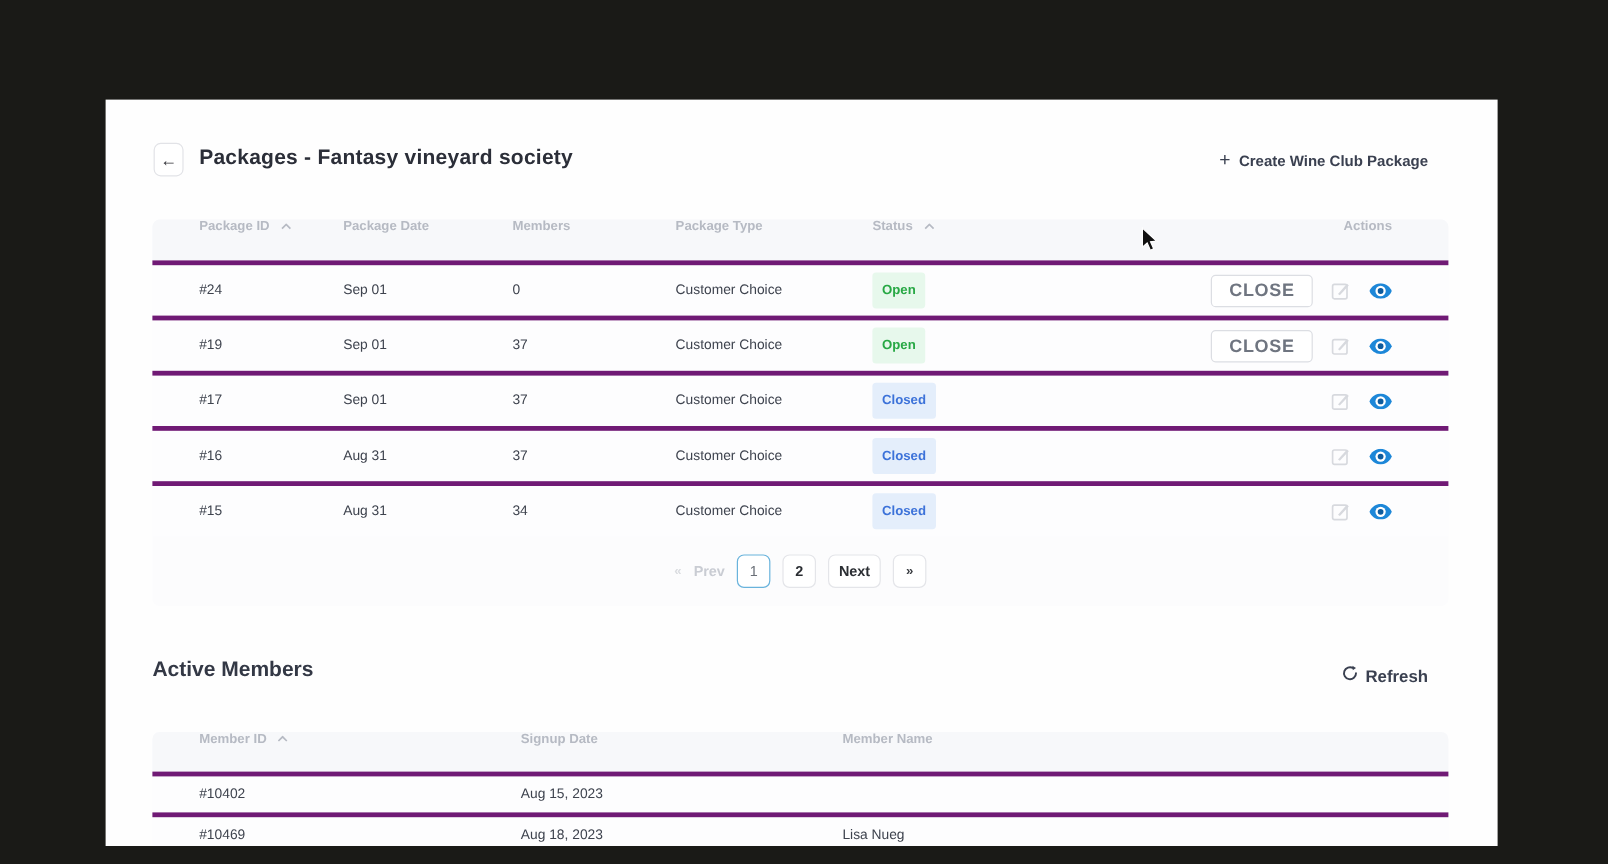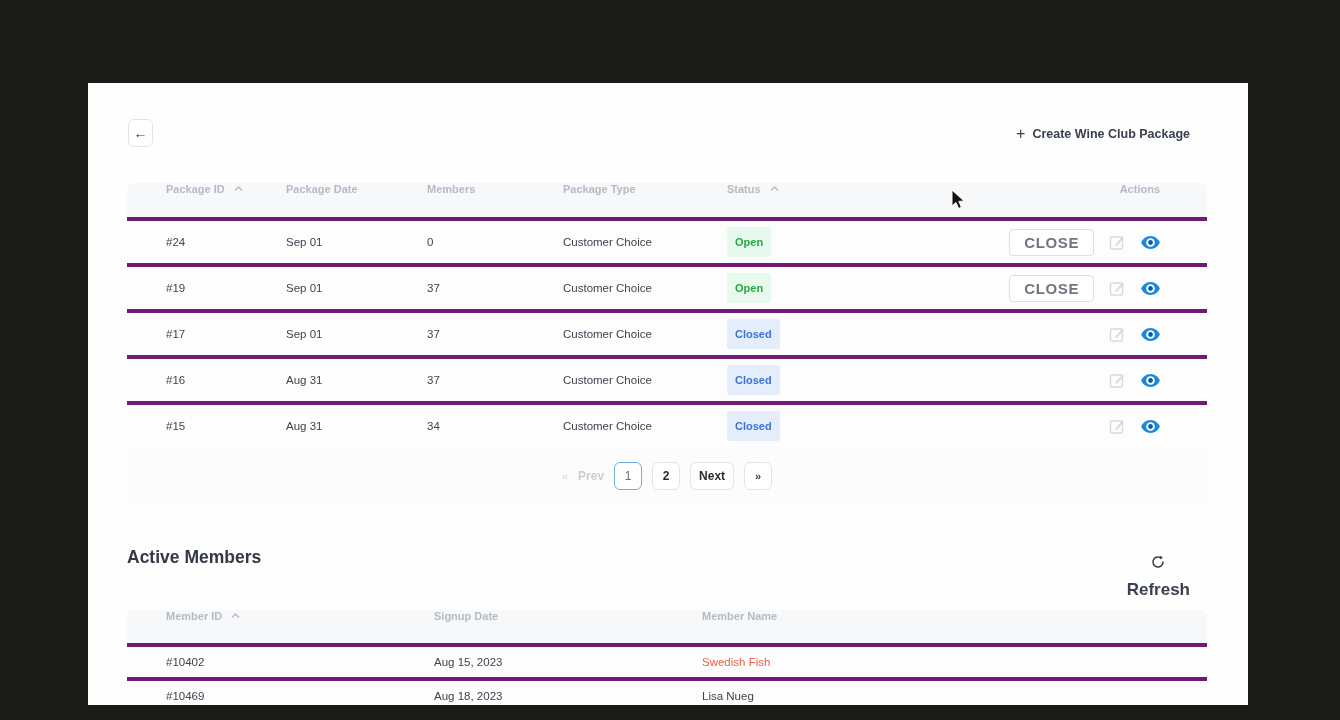--- a/index.html
+++ b/index.html
@@ -88,34 +88,35 @@
   .pg-btn.active { border:1.5px solid #69b3dc; color:#6a6f77; font-weight:normal; }
   .pg-last { font-size:11px; color:#3a3d42; }
   
   .members-title {
     position:absolute; left:39px; top:464px;
     font-size:17.5px; font-weight:bold; color:#333845;
   }
   .refresh-btn {
     position:absolute; right:58px; top:471px;
     display:flex; align-items:center; gap:6px;
-    font-size:17px; font-weight:bold; color:#3a4050; cursor:pointer;flex-direction:column;
+    font-size:14px; font-weight:bold; color:#3a4050; cursor:pointer;
   }
   .red-name { color:#e8604c; }
   
   .cursor { position:absolute; left:951px; top:189px; pointer-events:none; }
 </style>
 </head>
 <body>
 
 <div class="card">
 
   <div class="back-btn">
     <span>←</span>
   </div>
+  <div class="page-title">Packages - Fantasy vineyard society</div>
   <div class="create-btn">
     <span class="plus">+</span>
     <span>Create Wine Club Package</span>
   </div>
 
   <div class="panel packages-panel">
     <div class="thead">
       <div class="cell pc0">
         <span>Package ID</span>
         <span class="sort-caret">
@@ -307,21 +308,20 @@
       <div class="cell mc1">
           <span>Signup Date</span>
         </div>
       <div class="cell mc2">
           <span>Member Name</span>
         </div>
     </div>
     <div class="trow">
       <div class="cell mc0">#10402</div>
       <div class="cell mc1">Aug 15, 2023</div>
-      <div class="cell mc2 red-name">Swedish Fish</div>
     </div>
     <div class="trow">
       <div class="cell mc0">#10469</div>
       <div class="cell mc1">Aug 18, 2023</div>
       <div class="cell mc2">Lisa Nueg</div>
     </div>
   </div>
 
 </div>
 

